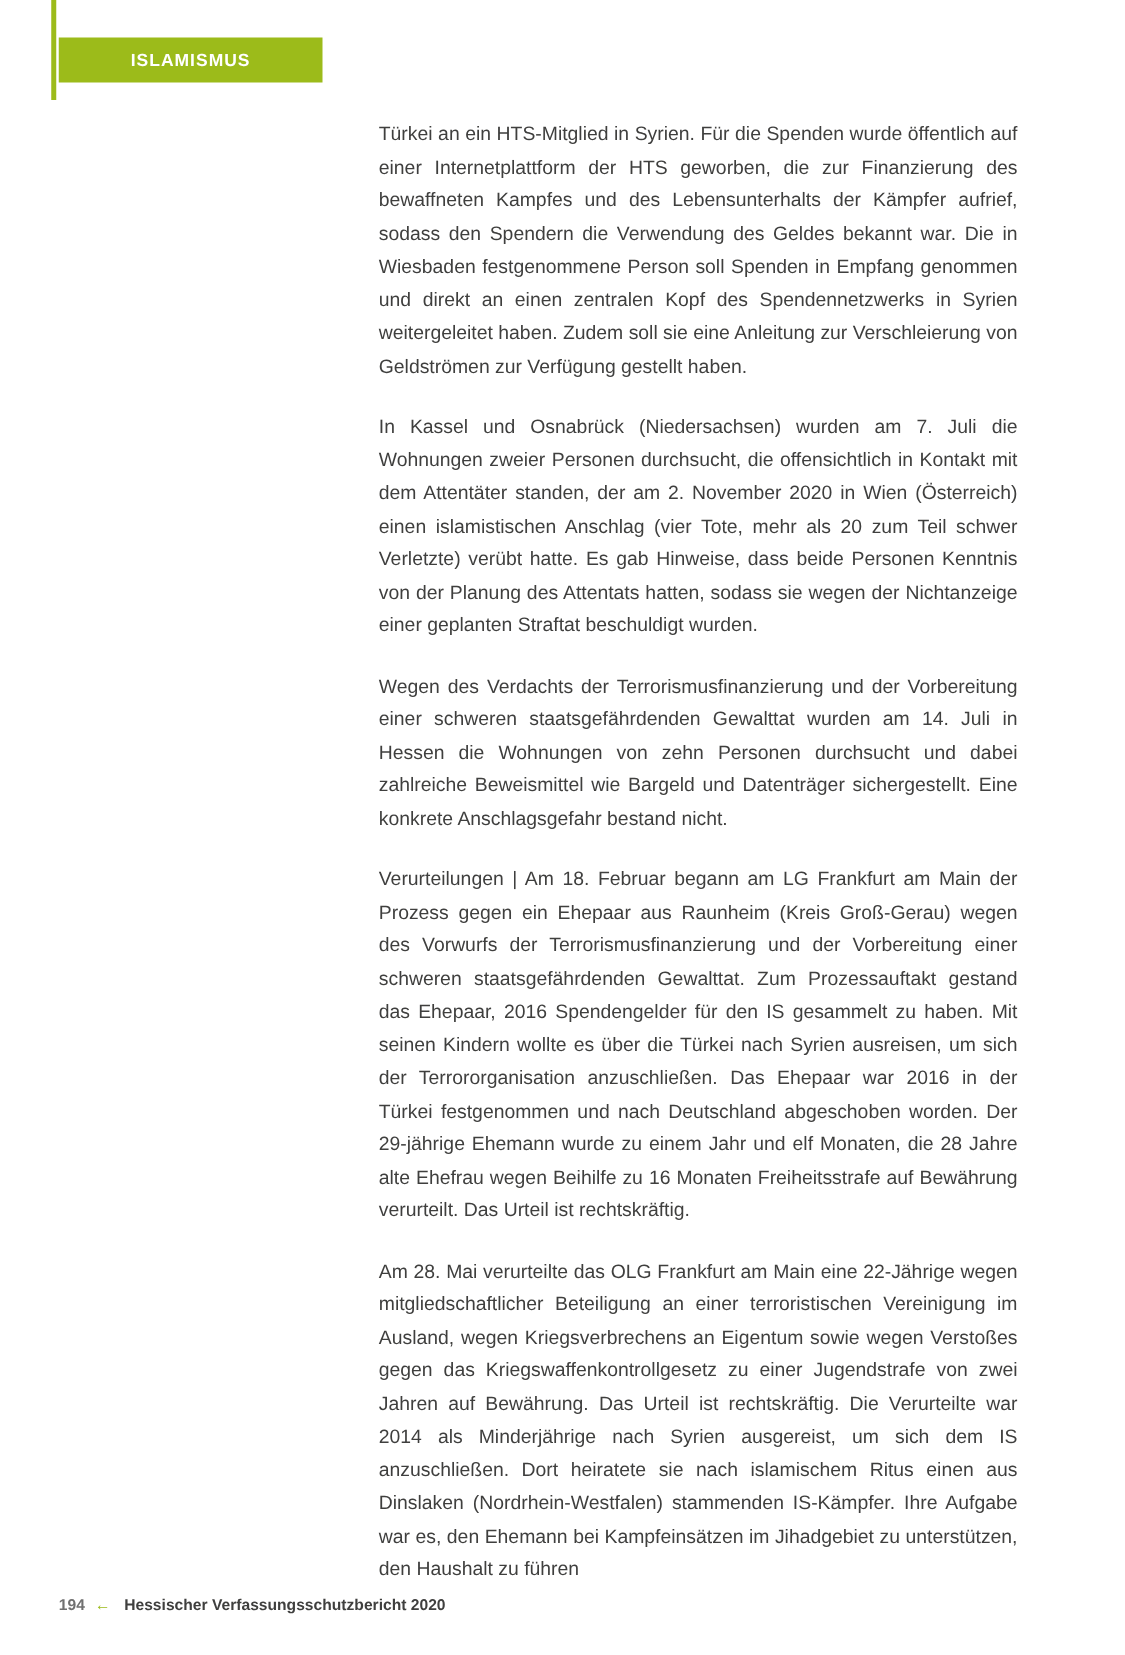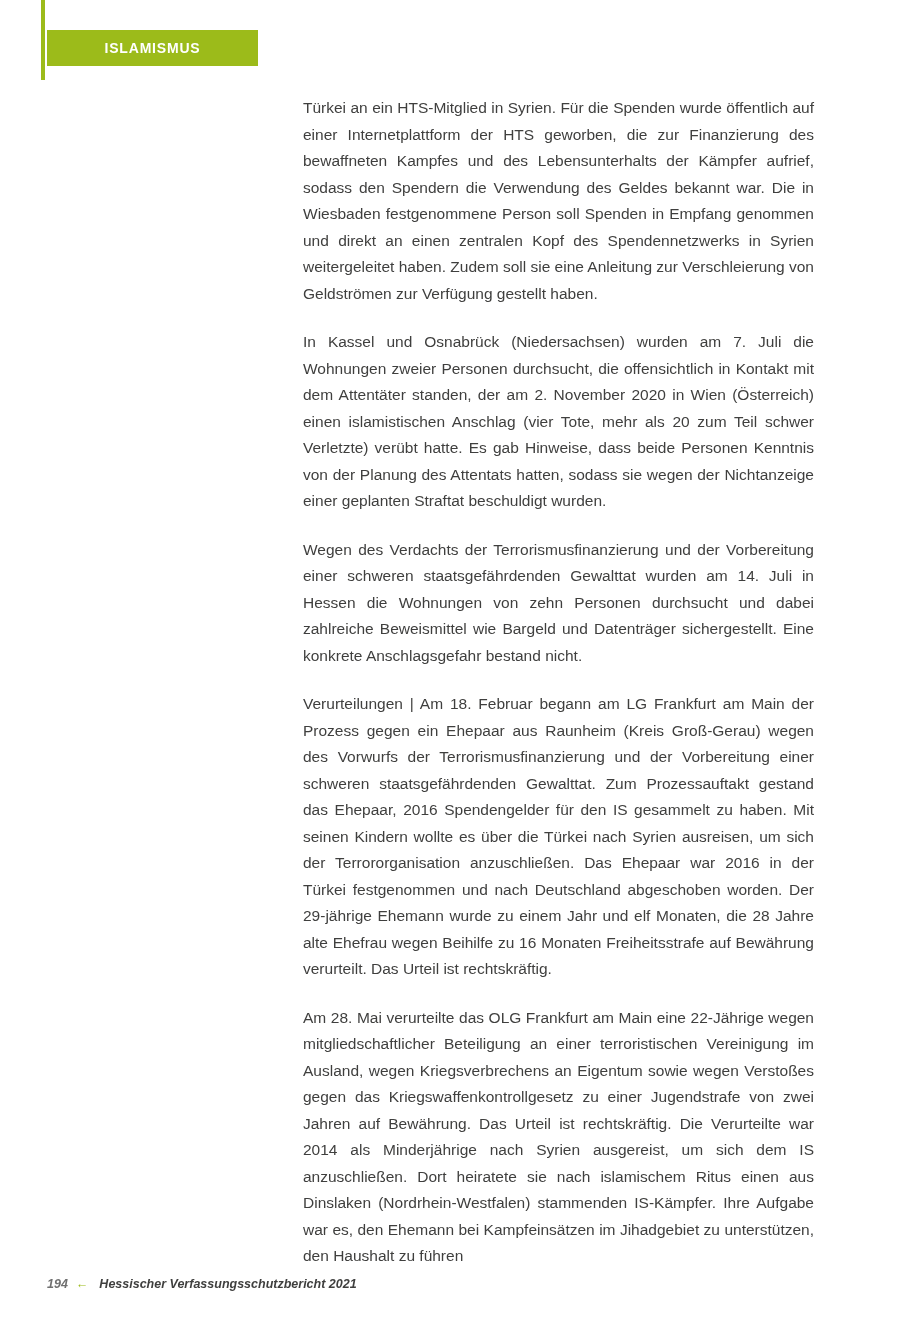--- a/index.html
+++ b/index.html
@@ -56,21 +56,20 @@
   .para strong { font-weight: normal; }
 
   .footer {
     position: absolute;
     left: 47px; top: 1277px;
     display: flex;
     align-items: center;
     font-size: 12.5px;
     font-weight: bold;
     color: var(--body-text);
-    font-style: italic;
   }
   .page-num { color: var(--footer-gray); }
   .back-arrow {
     color: var(--accent-green);
     margin: 0 11px 0 8px;
     font-weight: bold;
   }
 </style>
 </head>
 <body>
@@ -85,14 +84,14 @@
   <p class="para">Türkei an ein HTS-Mitglied in Syrien. Für die Spenden wurde öffentlich auf einer Internetplattform der HTS geworben, die zur Finanzierung des bewaffneten Kampfes und des Lebensunterhalts der Kämpfer aufrief, sodass den Spendern die Verwendung des Geldes bekannt war. Die in Wiesbaden festgenommene Person soll Spenden in Empfang genommen und direkt an einen zentralen Kopf des Spendennetzwerks in Syrien weitergeleitet haben. Zudem soll sie eine Anleitung zur Verschleierung von Geldströmen zur Verfügung gestellt haben.</p>
   <p class="para">In Kassel und Osnabrück (Niedersachsen) wurden am 7. Juli die Wohnungen zweier Personen durchsucht, die offensichtlich in Kontakt mit dem Attentäter standen, der am 2. November 2020 in Wien (Österreich) einen islamistischen Anschlag (vier Tote, mehr als 20 zum Teil schwer Verletzte) verübt hatte. Es gab Hinweise, dass beide Personen Kenntnis von der Planung des Attentats hatten, sodass sie wegen der Nichtanzeige einer geplanten Straftat beschuldigt wurden.</p>
   <p class="para">Wegen des Verdachts der Terrorismusfinanzierung und der Vorbereitung einer schweren staatsgefährdenden Gewalttat wurden am 14. Juli in Hessen die Wohnungen von zehn Personen durchsucht und dabei zahlreiche Beweismittel wie Bargeld und Datenträger sichergestellt. Eine konkrete Anschlagsgefahr bestand nicht.</p>
   <p class="para"><strong>Verurteilungen | </strong><span>Am 18. Februar begann am LG Frankfurt am Main der Prozess gegen ein Ehepaar aus Raunheim (Kreis Groß-Gerau) wegen des Vorwurfs der Terrorismusfinanzierung und der Vorbereitung einer schweren staatsgefährdenden Gewalttat. Zum Prozessauftakt gestand das Ehepaar, 2016 Spendengelder für den IS gesammelt zu haben. Mit seinen Kindern wollte es über die Türkei nach Syrien ausreisen, um sich der Terrororganisation anzuschließen. Das Ehepaar war 2016 in der Türkei festgenommen und nach Deutschland abgeschoben worden. Der 29-jährige Ehemann wurde zu einem Jahr und elf Monaten, die 28 Jahre alte Ehefrau wegen Beihilfe zu 16 Monaten Freiheitsstrafe auf Bewährung verurteilt. Das Urteil ist rechtskräftig.</span></p>
   <p class="para">Am 28. Mai verurteilte das OLG Frankfurt am Main eine 22-Jährige wegen mitgliedschaftlicher Beteiligung an einer terroristischen Vereinigung im Ausland, wegen Kriegsverbrechens an Eigentum sowie wegen Verstoßes gegen das Kriegswaffenkontrollgesetz zu einer Jugendstrafe von zwei Jahren auf Bewährung. Das Urteil ist rechtskräftig. Die Verurteilte war 2014 als Minderjährige nach Syrien ausgereist, um sich dem IS anzuschließen. Dort heiratete sie nach islamischem Ritus einen aus Dinslaken (Nordrhein-Westfalen) stammenden IS-Kämpfer. Ihre Aufgabe war es, den Ehemann bei Kampfeinsätzen im Jihadgebiet zu unterstützen, den Haushalt zu führen</p>
 </main>
 
 <footer class="footer">
   <span class="page-num">194</span>
   <span class="back-arrow">←</span>
-  <span class="report-title">Hessischer Verfassungsschutzbericht 2021</span>
+  <span class="report-title">Hessischer Verfassungsschutzbericht 2020</span>
 </footer>
 
 </body></html>

